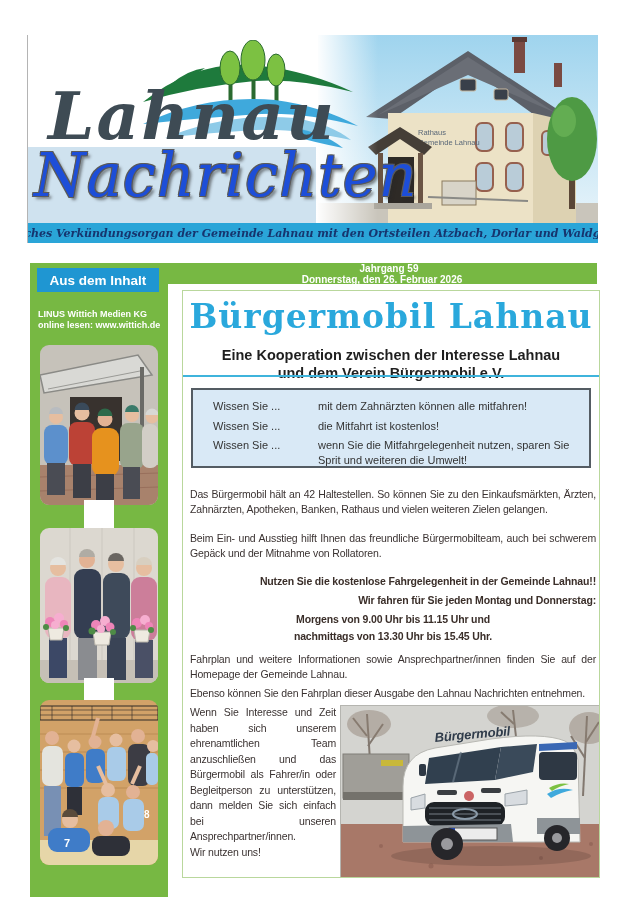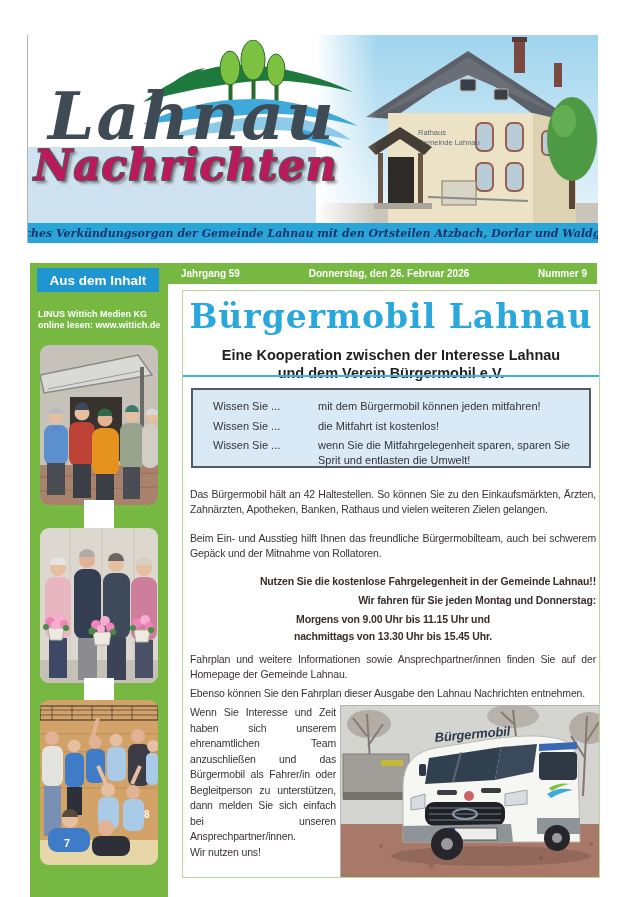--- a/index.html
+++ b/index.html
@@ -6,27 +6,27 @@
   body{background:#fff;font-family:"Liberation Sans",sans-serif;}
   .page{position:relative;width:625px;height:897px;background:#fff;overflow:hidden;}
 
   
   .masthead{position:absolute;left:27px;top:35px;width:570px;height:208px;background:#fff;border-left:1px solid #b4b4b4;overflow:hidden;}
   .mh-band{position:absolute;left:0;top:112px;width:100%;height:77px;background:#cfe2ef;}
   .mh-photo{position:absolute;right:0;top:0;width:280px;height:189px;}
   .mh-photo-fade{position:absolute;right:220px;top:0;width:62px;height:189px;background:linear-gradient(to right,#ffffff,rgba(255,255,255,0));}
   .mh-logo{position:absolute;left:115px;top:5px;width:215px;height:112px;}
   .mh-title1{position:absolute;left:20px;top:42px;font-family:"DejaVu Serif",serif;font-style:italic;font-weight:bold;font-size:66px;color:#3e4b54;letter-spacing:2px;}
-  .mh-title2{position:absolute;left:6px;top:106px;font-family:"DejaVu Serif",serif;font-style:italic;font-weight:bold;font-size:42px;color:#be185d;letter-spacing:1px;
+  .mh-title2{position:absolute;left:6px;top:106px;font-family:"DejaVu Serif",serif;font-style:italic;font-weight:normal;font-size:59px;color:#1d4ed8;letter-spacing:1px;
     text-shadow:-1px -1px 0 #5a5a5a,1px -1px 0 #5a5a5a,-1px 1px 0 #5a5a5a,1px 1px 0 #5a5a5a,3px 3px 3px rgba(40,40,40,.55);}
   .mh-banner{position:absolute;left:0;bottom:0;width:100%;height:20px;background:#2aa5d8;display:flex;align-items:center;justify-content:center;
     font-family:"DejaVu Serif",serif;font-style:italic;font-weight:bold;font-size:11px;color:#16356e;white-space:nowrap;}
 
   
-  .issue-bar{position:absolute;left:167px;top:263px;width:430px;height:21px;background:#77b843;display:flex;align-items:center;color:#fff;font-weight:bold;font-size:10px;}
+  .issue-bar{position:absolute;left:167px;top:263px;width:430px;height:21px;background:#77b843;display:flex;align-items:center;color:#fff;font-weight:bold;font-size:10px;flex-direction:column;}
   .issue-bar .vol{padding-left:14px;}
   .issue-bar .date{flex:1;text-align:center;}
   .issue-bar .num{padding-right:10px;}
 
   
   .sidebar{position:absolute;left:30px;top:263px;width:138px;height:758px;background:#77b843;}
   .toc-box{position:absolute;left:7px;top:5px;width:122px;height:24px;background:#1f96d2;display:flex;align-items:center;justify-content:center;color:#fff;font-weight:bold;font-size:13.5px;}
   .publisher{position:absolute;left:8px;top:46px;color:#fff;font-weight:bold;font-size:9px;line-height:11px;}
   .sb-photo{position:absolute;left:10px;width:118px;border-radius:9px;overflow:hidden;line-height:0;}
   .sb-photo svg{display:block;}
@@ -299,29 +299,29 @@
     <div class="art-title">Bürgermobil Lahnau</div>
     <div class="art-sub">
       <div>Eine Kooperation zwischen der Interesse Lahnau</div>
       <div>und dem Verein Bürgermobil e.V.</div>
     </div>
     <div class="cyan-rule"></div>
 
     <div class="info-box">
       <div class="info-row">
         <span class="lbl">Wissen Sie ...</span>
-        <span class="txt">mit dem Bürgermobil können jeden mitfahren!</span>
+        <span class="txt">mit dem Zahnärzten können alle mitfahren!</span>
       </div>
       <div class="info-row">
         <span class="lbl">Wissen Sie ...</span>
         <span class="txt">die Mitfahrt ist kostenlos!</span>
       </div>
       <div class="info-row">
         <span class="lbl">Wissen Sie ...</span>
-        <span class="txt">wenn Sie die Mitfahrgelegenheit sparen, sparen Sie Sprit und entlasten die Umwelt!</span>
+        <span class="txt">wenn Sie die Mitfahrgelegenheit nutzen, sparen Sie Sprit und weiteren die Umwelt!</span>
       </div>
     </div>
 
     <div class="art-body">
       <p class="para">Das Bürgermobil hält an 42 Haltestellen. So können Sie zu den Einkaufsmärkten, Ärzten, Zahnärzten, Apotheken, Banken, Rathaus und vielen weiteren Zielen gelangen.</p>
       <p class="para" style="margin-bottom:13px;">Beim Ein- und Ausstieg hilft Ihnen das freundliche Bürgermobilteam, auch bei schwerem Gepäck und der Mitnahme von Rollatoren.</p>
       <p class="hl">Nutzen Sie die kostenlose Fahrgelegenheit in der Gemeinde Lahnau!!</p>
       <p class="hl">Wir fahren für Sie jeden Montag und Donnerstag:</p>
       <div class="times">Morgens von 9.00 Uhr bis 11.15 Uhr und</div>
       <div class="times" style="margin-top:-4px;text-align:center;">nachmittags von 13.30 Uhr bis 15.45 Uhr.</div>

